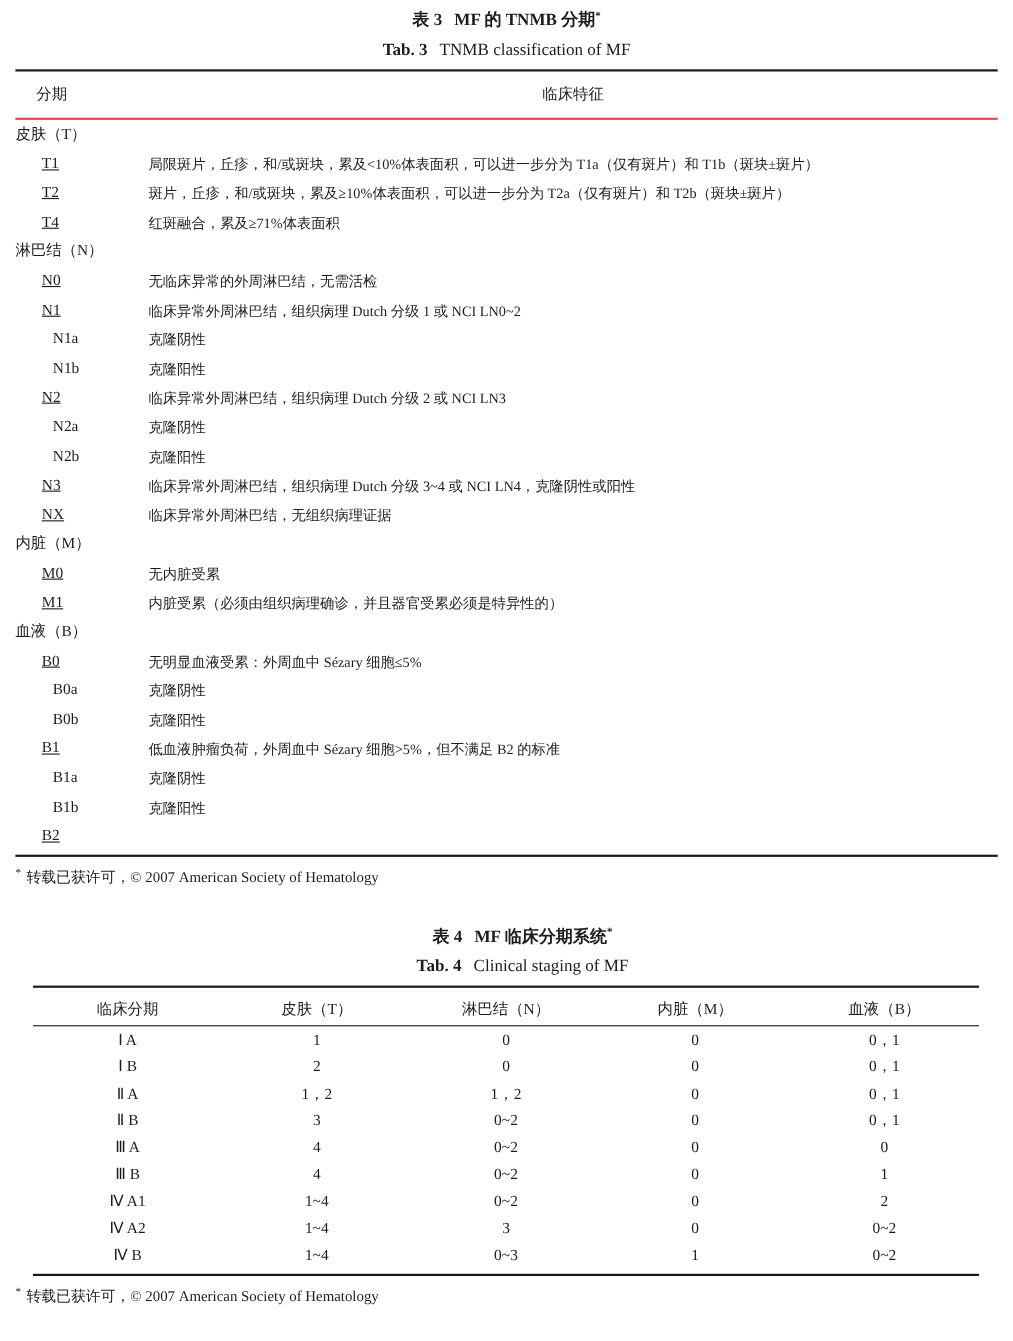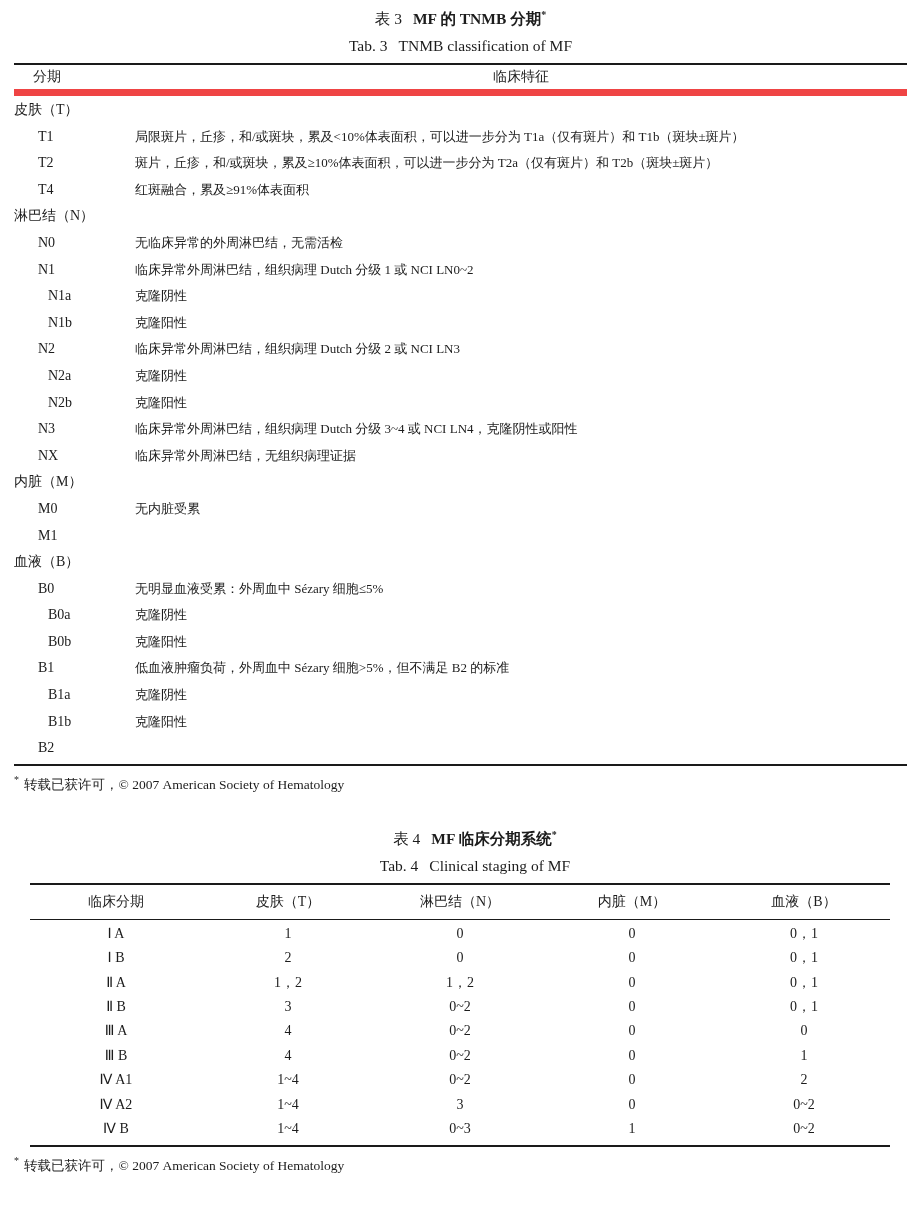--- a/index.html
+++ b/index.html
@@ -15,71 +15,71 @@
     height: 1219px;
     background: #ffffff;
     overflow: hidden;
     padding-top: 9px;
   }
   
   .caption { text-align: center; }
   .cap-line { font-size: 15.5px; line-height: 20px; }
   .cap-zh { font-weight: 700; }
   .cap-en { margin-top: 7px; }
-  .cap-label { font-weight: 400; margin-right: 11px; }
+  .cap-label { font-weight: 700; margin-right: 11px; }
   .cap-zh .cap-text { font-weight: 700; }
   sup.marker { font-size: 10px; vertical-align: super; line-height: 0; }
 
   
   .t3 {
     margin: 7px 14px 0 14px;
     border-top: 2px solid #1a1a1a;
     border-bottom: 2px solid #1a1a1a;
   }
   .t3-head {
     display: flex;
     align-items: center;
-    height: 31px;
-    border-bottom: 7px solid #ef4444;
+    height: 44px;
+    border-bottom: 2px solid #ef4444;
     font-size: 14px;
   }
   .t3-head-stage { width: 121px; padding-left: 19px; }
   .t3-head-desc  { flex: 1; text-align: center; }
   .t3-body { padding: 1px 0 2px 0; }
   .t3-row { display: flex; align-items: flex-start; }
   .t3-stage {
     width: 121px;
     flex: 0 0 121px;
     font-size: 14px;
     line-height: 26.6px;
     white-space: nowrap;
   }
   .t3-desc { flex: 1; font-size: 13px; line-height: 26.6px; }
   .ind-0 { padding-left: 0; }
-  .ind-1 { padding-left: 24px; }
+  .ind-1 { padding-left: 24px; text-decoration: underline; }
   .ind-2 { padding-left: 34px; }
 
   
   .footnote {
     margin: 10px 14px 0 14px;
     font-size: 13.5px;
     line-height: 18px;
   }
   .footnote sup.marker { margin-right: 5px; }
 
   
   .t4-caption { margin-top: 35px; margin-left: 29px; }
   .t4 {
     margin: 7px 31px 0 30px;
     border-top: 2px solid #1a1a1a;
     border-bottom: 2px solid #1a1a1a;
   }
   .t4-head {
     display: flex;
-    align-items: center;
+    align-items: flex-end;
     height: 35px;
     border-bottom: 1px solid #1a1a1a;
     font-size: 14px;
   }
   .t4-head .t4-cell { font-size: 14px; }
   .t4-body { padding: 2px 0 3px 0; font-family: Liberation Serif, serif; }
   .t4-row { display: flex; }
   .t4-cell {
     flex: 0 0 20%;
     width: 20%;
@@ -120,21 +120,21 @@
         </div>
 
         <div class="t3-row">
           <div class="t3-stage ind-1">T2</div>
           <div class="t3-desc">斑片，丘疹，和/或斑块，累及≥10%体表面积，可以进一步分为 T2a（仅有斑片）和 T2b（斑块±斑片）</div>
         </div>
 
 
         <div class="t3-row">
           <div class="t3-stage ind-1">T4</div>
-          <div class="t3-desc">红斑融合，累及≥91%体表面积</div>
+          <div class="t3-desc">红斑融合，累及≥71%体表面积</div>
         </div>
 
         <div class="t3-row">
           <div class="t3-stage ind-0">淋巴结（N）</div>
           <div class="t3-desc"></div>
         </div>
 
         <div class="t3-row">
           <div class="t3-stage ind-1">N0</div>
           <div class="t3-desc">无临床异常的外周淋巴结，无需活检</div>
@@ -185,20 +185,21 @@
           <div class="t3-desc"></div>
         </div>
 
         <div class="t3-row">
           <div class="t3-stage ind-1">M0</div>
           <div class="t3-desc">无内脏受累</div>
         </div>
 
         <div class="t3-row">
           <div class="t3-stage ind-1">M1</div>
+          <div class="t3-desc">内脏受累（必须由组织病理确诊，并且器官受累必须是特异性的）</div>
         </div>
 
         <div class="t3-row">
           <div class="t3-stage ind-0">血液（B）</div>
           <div class="t3-desc"></div>
         </div>
 
         <div class="t3-row">
           <div class="t3-stage ind-1">B0</div>
           <div class="t3-desc">无明显血液受累：外周血中 Sézary 细胞≤5%</div>

